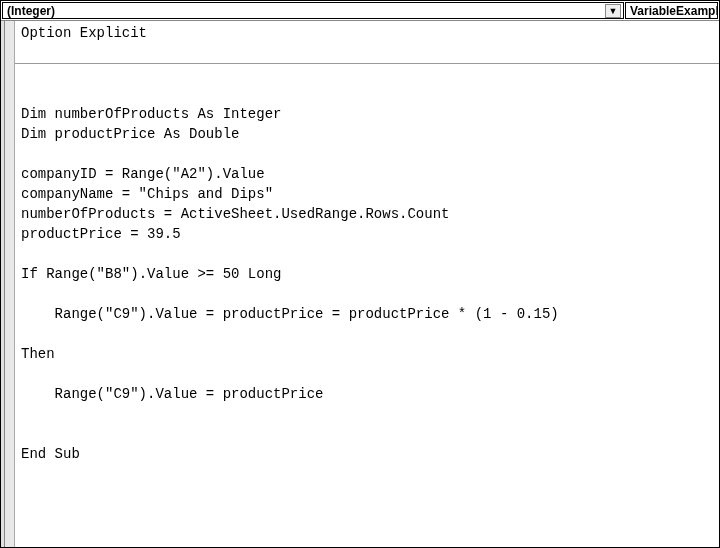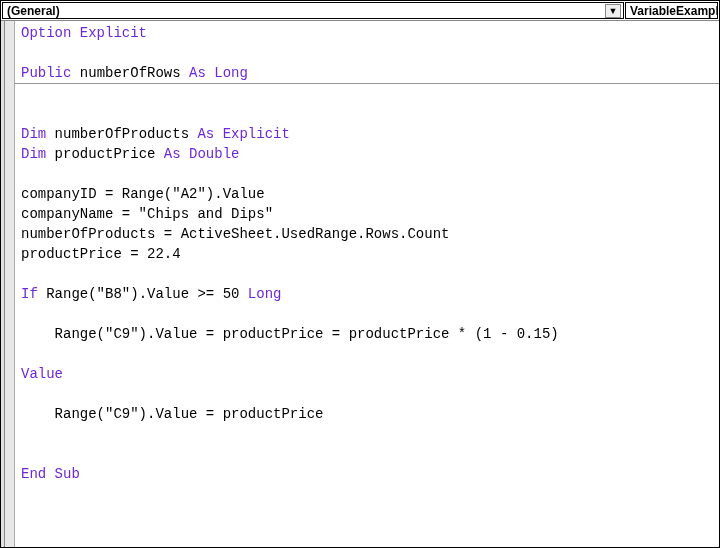--- a/index.html
+++ b/index.html
@@ -83,65 +83,64 @@
       padding: 2px 0 2px 6px;
       line-height: 20px;
       color: #000;
       position: relative;
       overflow: hidden;
     }
     .code-lines .line {
       white-space: pre;
       height: 20px;
     }
-    .kw { color: #6d28d9; text-align: right; }
+    .kw { color: #000000; text-align: right; }
     .hr-line {
       border: none;
       border-top: 1px solid #999;
       margin-left: -6px;
     }
   </style>
 </head>
 <body>
 
 <div class="window">
   <div class="top-bar">
     <div class="dropdown-general">
-      <span class="label">(General)</span>
+      <span class="label">(Integer)</span>
       <span class="dropdown-btn">▼</span>
     </div>
     <div class="dropdown-proc">
       <span>VariableExamples</span>
     </div>
   </div>
 
   <div class="code-area">
     <div class="gutter">
         <div class="gutter-inner"></div>
       </div>
     <div class="code-lines">
       <div class="line"><span class="kw">Option Explicit</span></div>
       <div class="line"></div>
-      <div class="line"><span class="kw">Public</span><span> numberOfRows </span><span class="kw">As Long</span></div>
       <hr class="hr-line">
       <div class="line"></div>
       <div class="line"></div>
-      <div class="line"><span class="kw">Dim</span><span> numberOfProducts </span><span class="kw">As Explicit</span></div>
+      <div class="line"><span class="kw">Dim</span><span> numberOfProducts </span><span class="kw">As Integer</span></div>
       <div class="line"><span class="kw">Dim</span><span> productPrice </span><span class="kw">As Double</span></div>
       <div class="line"></div>
       <div class="line"><span>companyID = Range("A2").Value</span></div>
       <div class="line"><span>companyName = "Chips and Dips"</span></div>
       <div class="line"><span>numberOfProducts = ActiveSheet.UsedRange.Rows.Count</span></div>
-      <div class="line"><span>productPrice = 22.4</span></div>
+      <div class="line"><span>productPrice = 39.5</span></div>
       <div class="line"></div>
       <div class="line"><span class="kw">If</span><span> Range("B8").Value &gt;= 50 </span><span class="kw">Long</span></div>
       <div class="line"></div>
       <div class="line"><span>    Range("C9").Value = productPrice = productPrice * (1 - 0.15)</span></div>
       <div class="line"></div>
-      <div class="line"><span class="kw">Value</span></div>
+      <div class="line"><span class="kw">Then</span></div>
       <div class="line"></div>
       <div class="line"><span>    Range("C9").Value = productPrice</span></div>
       <div class="line"></div>
       <div class="line"></div>
       <div class="line"><span class="kw">End Sub</span></div>
     </div>
   </div>
 </div>
 
 </body></html>

